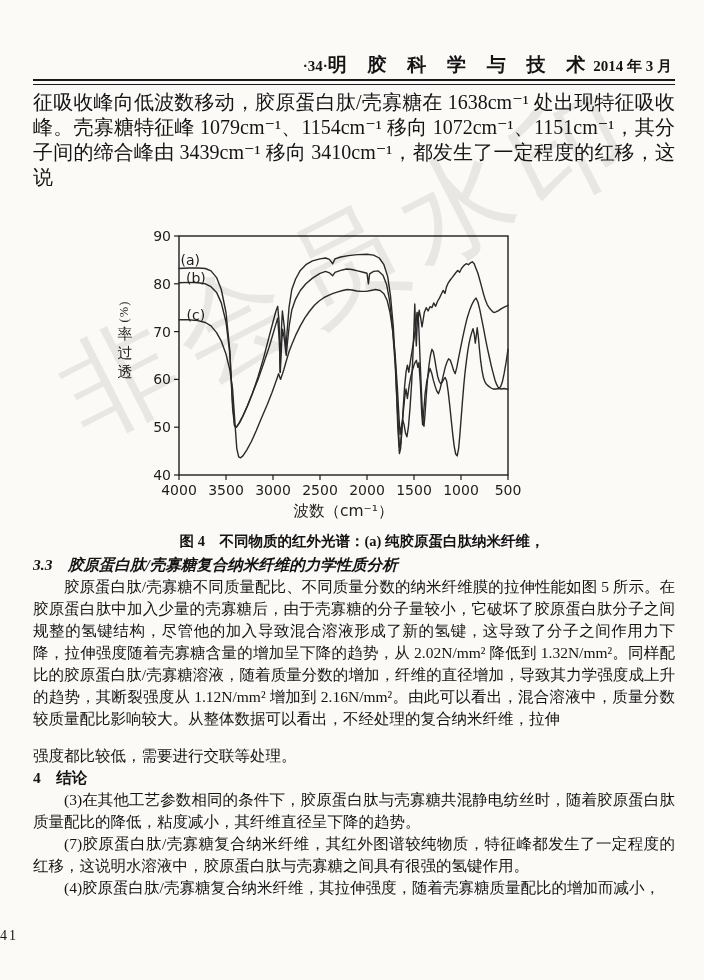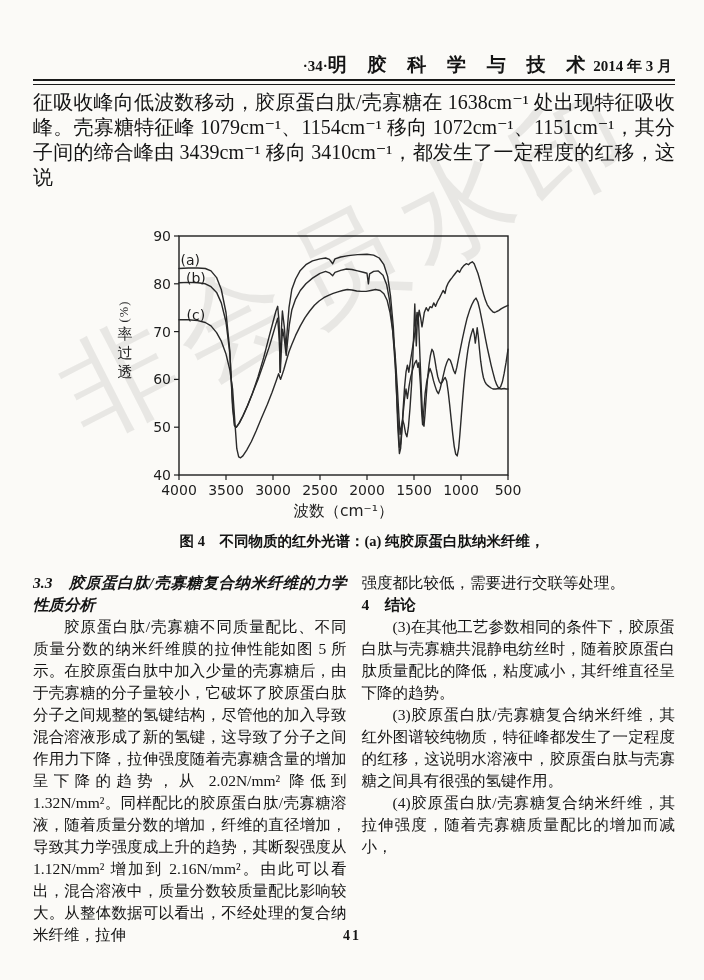--- a/index.html
+++ b/index.html
@@ -16,39 +16,39 @@
     font-size:15px; font-weight:bold;
   }
   .header .journal { letter-spacing:8px; font-size:19px; }
   .rule {
     position:absolute; top:79px; left:33px; right:29px; height:6px;
     border-top:2.5px solid #1a1a1a; border-bottom:1.2px solid #1a1a1a;
   }
   
   .cols { position:absolute; left:33px; right:29px; display:flex; gap:15px; }
   .cols-top { top:90px; }
-  .cols-bottom { top:572px; }
+  .cols-bottom { top:554px;flex-direction:column; }
   .col { flex:1; text-align:justify; }
   .cols-top .col { font-size:20px; line-height:25px; }
   .cols-bottom .col { font-size:15.5px; line-height:22px; }
   .indent { text-indent:2em; }
   .sec-heading { font-weight:bold; font-style:italic; }
   .concl-heading { font-weight:bold; font-style:normal; }
   
   .chart-row { position:absolute; top:226px; left:114px; display:flex; align-items:flex-start; }
   .ylabel { display:flex; flex-direction:column; align-items:center; margin-top:76px; margin-right:3px;
             font-size:15px; line-height:19px; color:#222; }
   .ylabel .rot { transform:rotate(-90deg); font-size:12.5px; letter-spacing:1px; margin-bottom:4px; }
   svg text { font-family:"DejaVu Sans","Liberation Sans",sans-serif; fill:#1d1d1d; }
   .caption {
     position:absolute; top:530px; left:0; right:0; text-align:center;
     font-weight:bold; font-size:14.5px; line-height:22px;margin-left:20px;
   }
   
-  .pageno { position:absolute; bottom:36px; left:0; right:0; text-align:center; font-size:14px; letter-spacing:2px;font-weight:bold; }
+  .pageno { position:absolute; bottom:36px; left:0; right:0; text-align:left; font-size:14px; letter-spacing:2px; }
   
   .watermark {
     position:absolute; left:70px; top:330px; white-space:nowrap;
     font-size:112px; letter-spacing:14px; color:rgba(0,0,0,0.075);
     transform:rotate(-27deg); transform-origin:0 50%;
     pointer-events:none; z-index:9; font-family:"DejaVu Sans",sans-serif;
   }
 </style>
 </head>
 <body>
@@ -121,20 +121,20 @@
 
   <div class="cols cols-bottom">
     <div class="col">
       <div class="sec-heading">3.3　胶原蛋白肽/壳寡糖复合纳米纤维的力学性质分析</div>
       <div class="indent">胶原蛋白肽/壳寡糖不同质量配比、不同质量分数的纳米纤维膜的拉伸性能如图 5 所示。在胶原蛋白肽中加入少量的壳寡糖后，由于壳寡糖的分子量较小，它破坏了胶原蛋白肽分子之间规整的氢键结构，尽管他的加入导致混合溶液形成了新的氢键，这导致了分子之间作用力下降，拉伸强度随着壳寡糖含量的增加呈下降的趋势，从 2.02N/mm² 降低到 1.32N/mm²。同样配比的胶原蛋白肽/壳寡糖溶液，随着质量分数的增加，纤维的直径增加，导致其力学强度成上升的趋势，其断裂强度从 1.12N/mm² 增加到 2.16N/mm²。由此可以看出，混合溶液中，质量分数较质量配比影响较大。从整体数据可以看出，不经处理的复合纳米纤维，拉伸</div>
     </div>
     <div class="col">
       <div>强度都比较低，需要进行交联等处理。</div>
       <div class="concl-heading">4　结论</div>
       <div class="indent">(3)在其他工艺参数相同的条件下，胶原蛋白肽与壳寡糖共混静电纺丝时，随着胶原蛋白肽质量配比的降低，粘度减小，其纤维直径呈下降的趋势。</div>
-      <div class="indent">(3)胶原蛋白肽/壳寡糖复合纳米纤维，其红外图谱较纯物质，特征峰都发生了一定程度的红移，这说明水溶液中，胶原蛋白肽与壳寡糖之间具有很强的氢键作用。</div>
+      <div class="indent">(7)胶原蛋白肽/壳寡糖复合纳米纤维，其红外图谱较纯物质，特征峰都发生了一定程度的红移，这说明水溶液中，胶原蛋白肽与壳寡糖之间具有很强的氢键作用。</div>
       <div class="indent">(4)胶原蛋白肽/壳寡糖复合纳米纤维，其拉伸强度，随着壳寡糖质量配比的增加而减小，</div>
     </div>
   </div>
 
   <div class="pageno">41</div>
 
 </div>
 
 </body></html>

